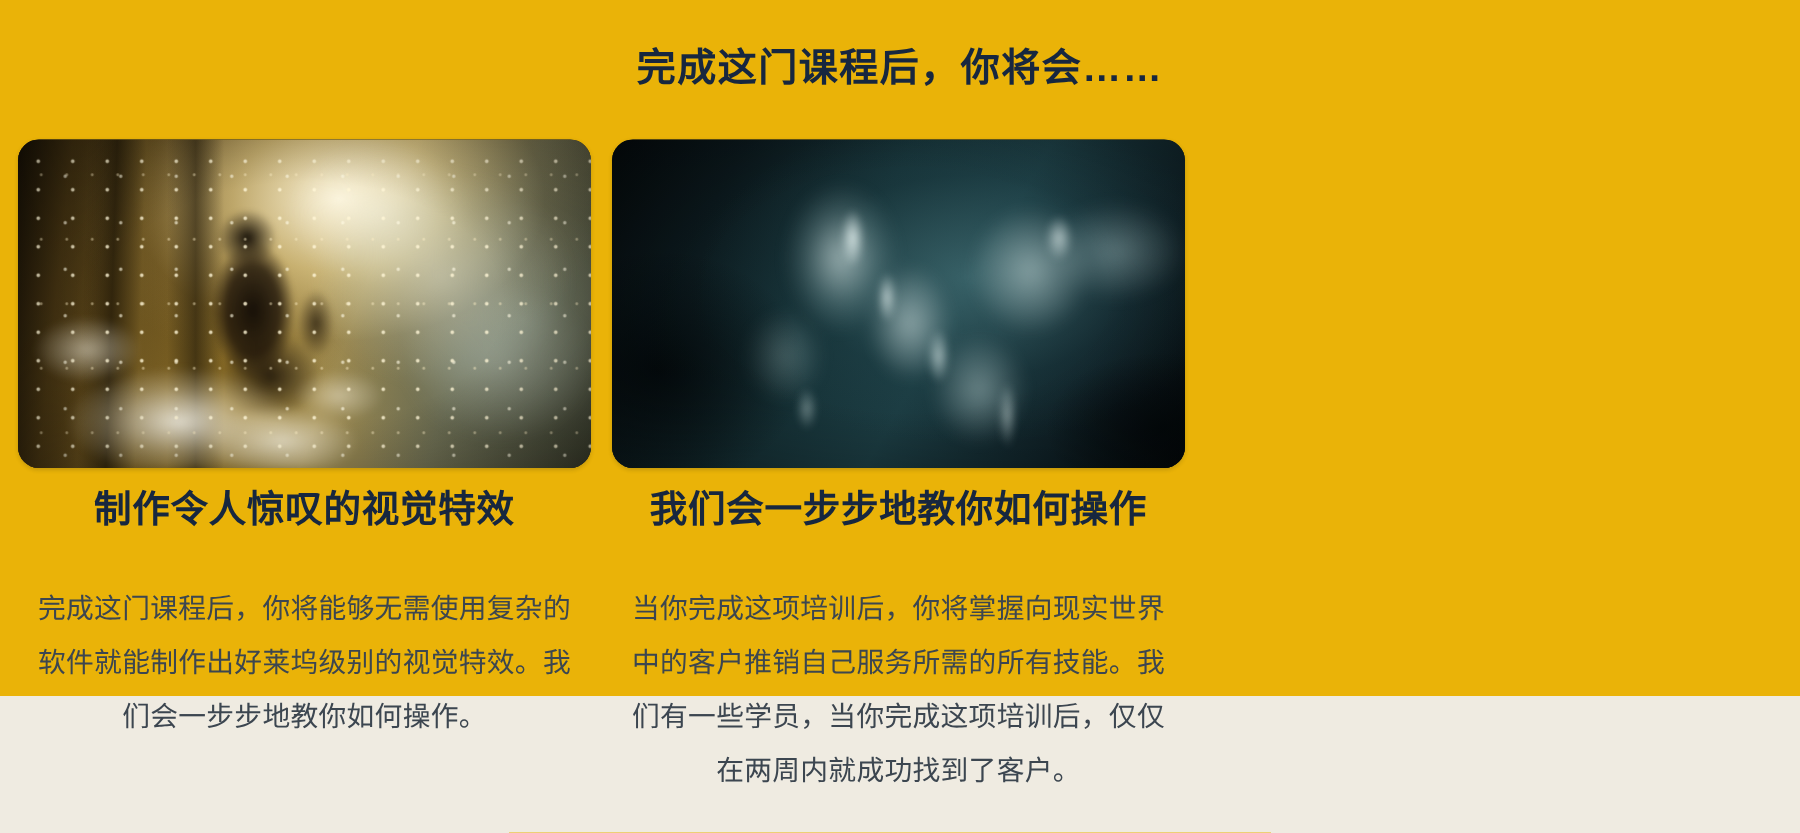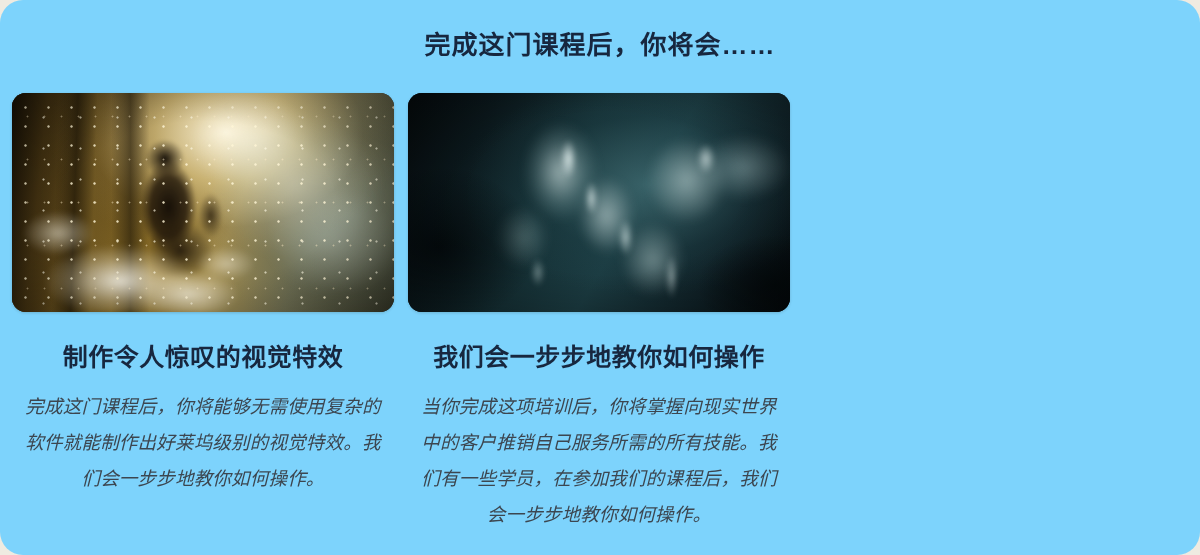--- a/index.html
+++ b/index.html
@@ -13,23 +13,22 @@
 
   body {
     background: #efebe1;
     font-family: "Liberation Sans", "DejaVu Sans", sans-serif;
     -webkit-font-smoothing: antialiased;
   }
 
   .page {
     position: relative;
     width: 1200px;
-    height: 555px;
-    background: #7dd3fc;
-    border-radius: 23px;
+    height: 464px;
+    background: #eab308;
   }
 
   
   .section-heading {
     position: absolute;
     top: 28px;
     left: 0;
     width: 1200px;
     text-align: center;
     font-size: 26px;
@@ -191,39 +190,38 @@
     background:
       radial-gradient(ellipse 34% 48% at 8% 70%, rgba(2,6,8,0.82) 0%, rgba(0,0,0,0) 76%),
       radial-gradient(ellipse 26% 30% at 96% 88%, rgba(2,6,8,0.70) 0%, rgba(0,0,0,0) 78%);
   }
   .t3-vig {
     background: radial-gradient(ellipse 86% 92% at 52% 46%, rgba(0,0,0,0) 40%, rgba(0,0,0,0.52) 100%);
   }
 
   
   .card-title {
-    margin-top: 29px;
+    margin-top: 12px;
     font-size: 25px;
     font-weight: bold;
     color: #17273f;
     letter-spacing: 0.5px;
     text-align: center;
     line-height: 32px;
     white-space: nowrap;
   }
 
   .card-body {
-    margin-top: 16px;
+    margin-top: 32px;
     width: 368px;
     font-size: 18.5px;
     line-height: 36px;
     color: #3c4650;
     text-align: center;
     letter-spacing: 0.2px;
-    font-style: italic;
   }
 </style>
 </head>
 <body>
 
 <div class="page">
 
   <div class="section-heading">完成这门课程后，你将会……</div>
 
   <div class="cards">
@@ -245,17 +243,17 @@
 
     <div class="card">
       <div class="thumb">
         <div class="layer t3-base"></div>
         <div class="layer t3-wisps"></div>
         <div class="layer t3-tendrils"></div>
         <div class="layer t3-dark"></div>
         <div class="layer t3-vig"></div>
       </div>
       <div class="card-title">我们会一步步地教你如何操作</div>
-      <div class="card-body">当你完成这项培训后，你将掌握向现实世界中的客户推销自己服务所需的所有技能。我们有一些学员，在参加我们的课程后，我们会一步步地教你如何操作。</div>
+      <div class="card-body">当你完成这项培训后，你将掌握向现实世界中的客户推销自己服务所需的所有技能。我们有一些学员，当你完成这项培训后，仅仅在两周内就成功找到了客户。</div>
     </div>
 
   </div>
 </div>
 
 </body></html>

